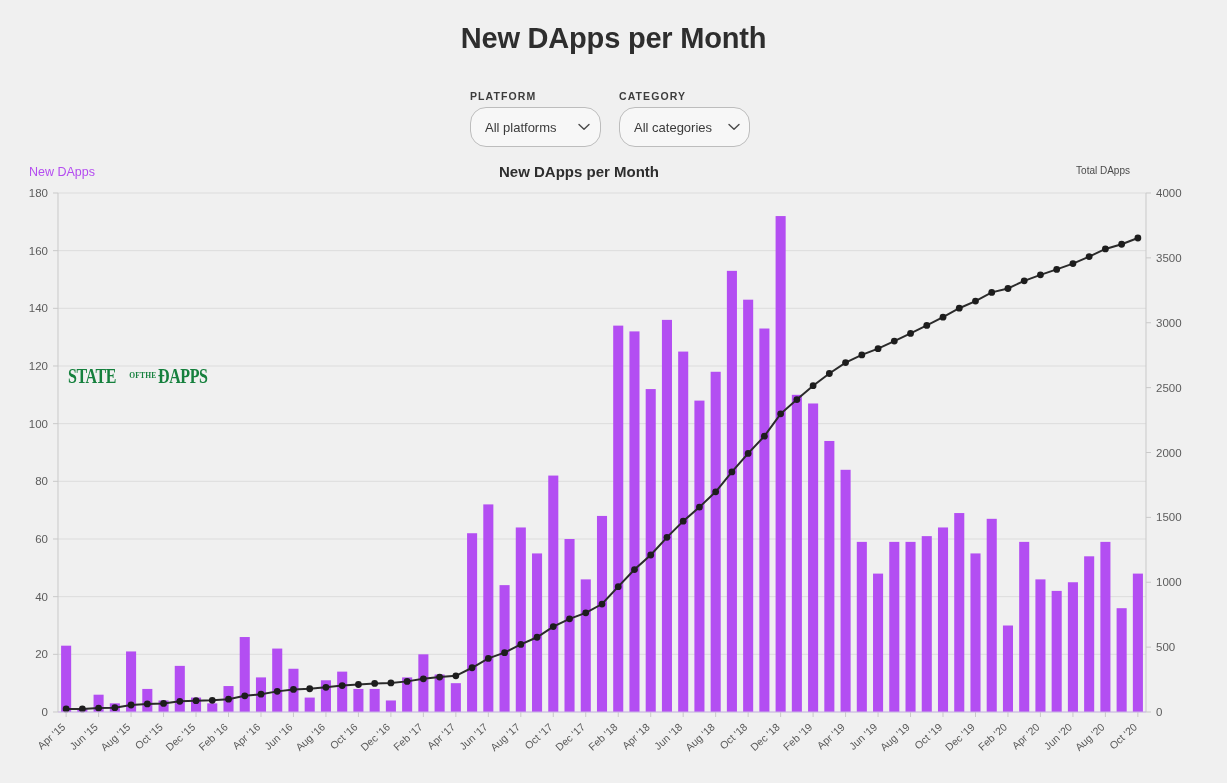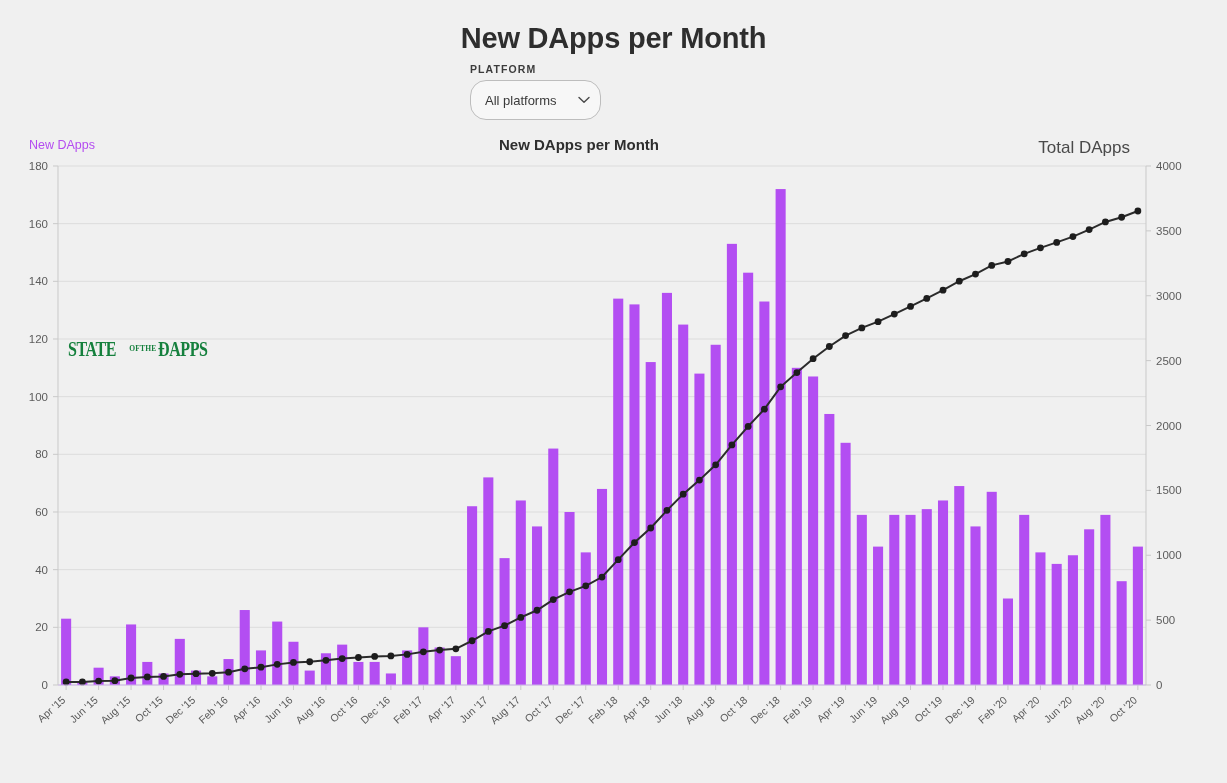--- a/index.html
+++ b/index.html
@@ -25,21 +25,21 @@
     color: #2e2e2e;
     letter-spacing: -0.2px;
     padding-top: 22px;
     margin: 0;
   }
 
   #filters {
     display: flex;
     justify-content: flex-start;
     gap: 18px;
-    margin-top: 8px;
+    margin-top: 35px;
     padding-left: 470px;
   }
   .filter-group {
     display: flex;
     flex-direction: column;
   }
   .filter-label {
     font-size: 10.5px;
     font-weight: bold;
     letter-spacing: 1.1px;
@@ -82,21 +82,21 @@
   #legend-left {
     position: absolute;
     left: 29px; top: 0;
     font-size: 12.5px;
     color: #b44cf0;
     font-weight: 500;
   }
   #legend-right {
     position: absolute;
     right: 28px; top: 0;
-    font-size: 17px;
+    font-size: 10px;
     color: #4a4a4a;
     font-weight: 500;
   }
   #chart-subtitle {
     position: absolute;
     left: 0; right: 0; top: -2px;
     text-align: center;
     font-size: 15px;
     font-weight: bold;
     color: #2e2e2e;
@@ -178,20 +178,31 @@
     <div class="filter-select fs-platform">
       <span class="sel-value">All platforms</span>
       <span class="chev">
         <svg width="12" height="8" viewBox="0 0 12 8">
             <path d="M1 1.5 L6 6.3 L11 1.5" fill="none" stroke="#4a4a4a" stroke-width="1.4" stroke-linecap="round" stroke-linejoin="round"></path>
           </svg>
       </span>
     </div>
   </div>
 
+  <div class="filter-group">
+    <div class="filter-label">CATEGORY</div>
+    <div class="filter-select fs-category">
+      <span class="sel-value">All categories</span>
+      <span class="chev">
+        <svg width="12" height="8" viewBox="0 0 12 8">
+            <path d="M1 1.5 L6 6.3 L11 1.5" fill="none" stroke="#4a4a4a" stroke-width="1.4" stroke-linecap="round" stroke-linejoin="round"></path>
+          </svg>
+      </span>
+    </div>
+  </div>
 
 </div>
 
 <div id="chart-block">
 
   <div id="legend-left">New DApps</div>
   <div id="chart-subtitle">New DApps per Month</div>
   <div id="legend-right">Total DApps</div>
 
   <div id="plot-wrap">

